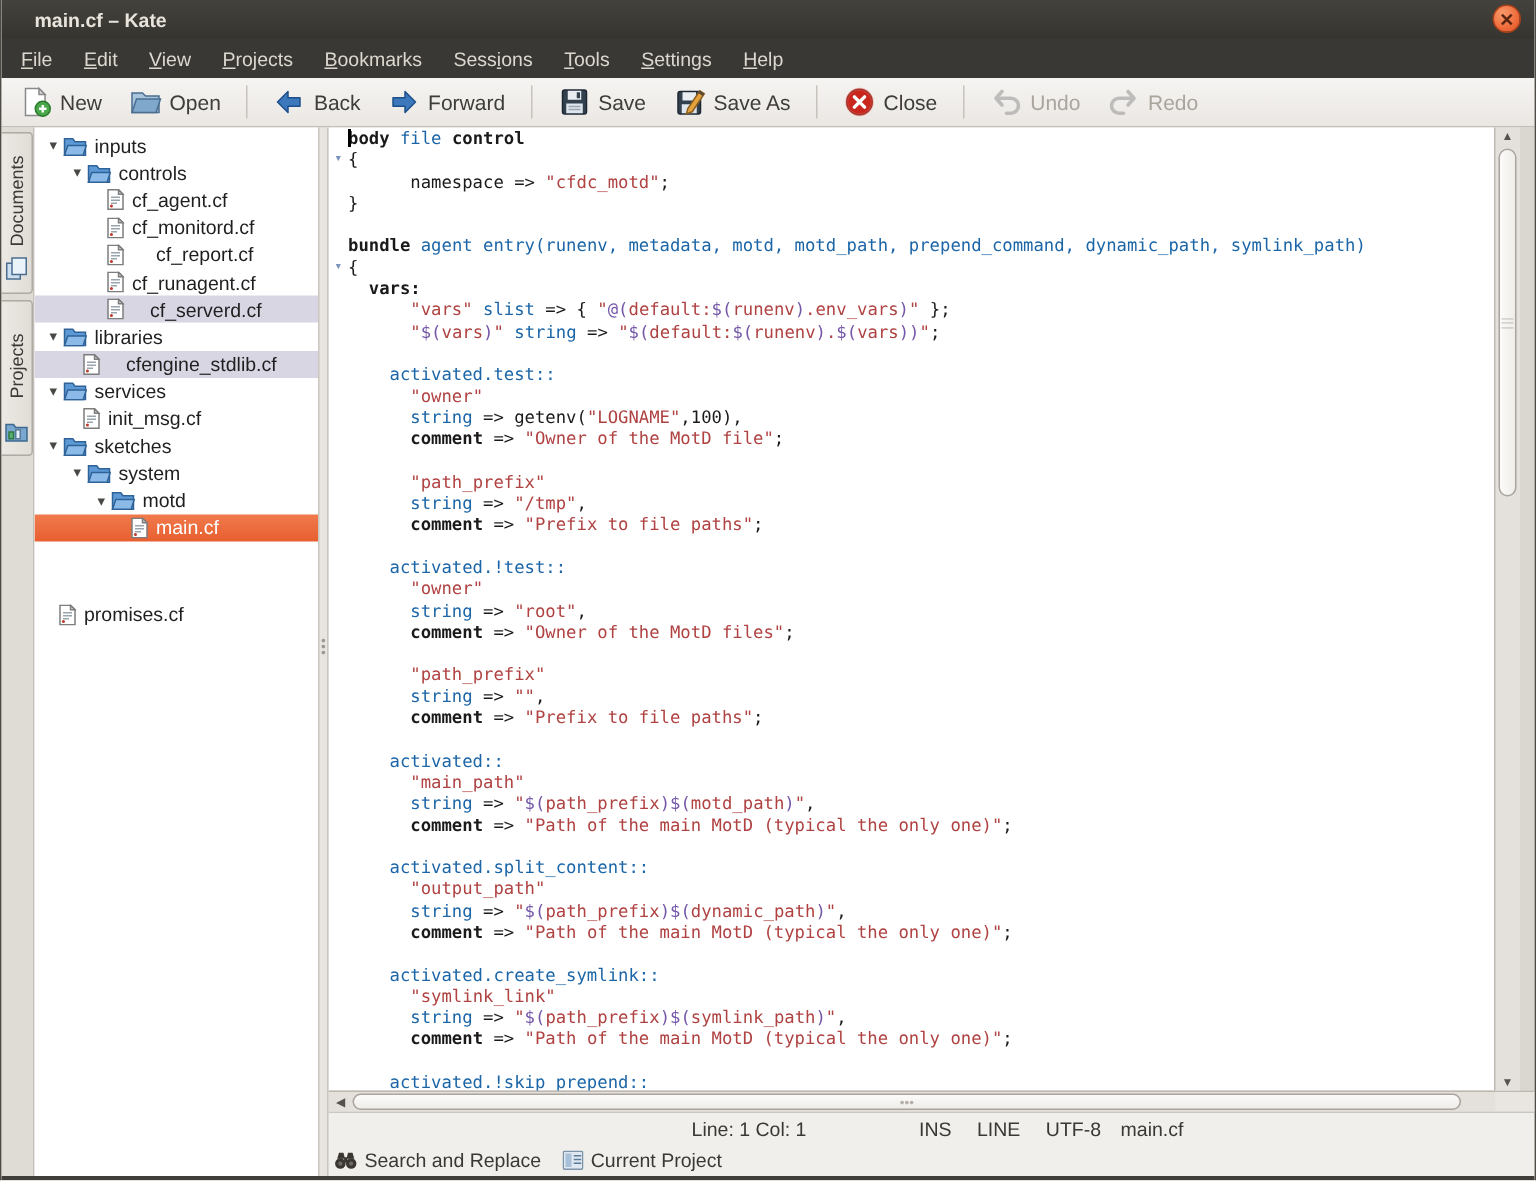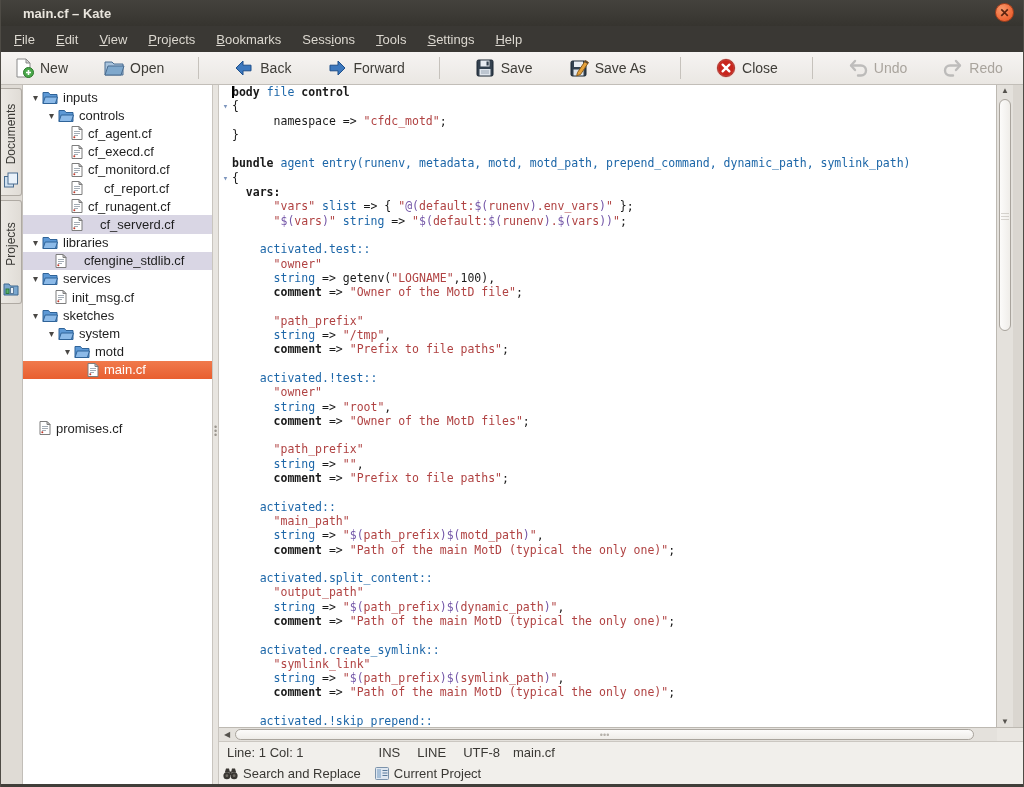--- a/index.html
+++ b/index.html
@@ -17,21 +17,21 @@
                display:flex; align-items:center; justify-content:center; cursor:default; }
 
   
   .menubar { height:26px; background:#3A3834; display:flex; align-items:center; gap:21px;
              padding-left:13px; flex:0 0 auto; }
   .menu-item { color:#DCD8D0; font-size:13px; cursor:default; }
   .menu-item u { text-decoration:underline; }
 
   
   .toolbar { height:33px; background:linear-gradient(#F6F4F2,#EAE7E3); border-bottom:1px solid #C2BEB8;
-             display:flex; align-items:center; padding-left:8px; gap:27px; flex:0 0 auto; }
+             display:flex; align-items:center; padding-left:8px; gap:10px; flex:0 0 auto; }
   .tb-btn { display:flex; align-items:center; gap:5px; font-size:14px; color:#3F3D38; padding:2px 4px; cursor:default; }
   .tb-btn.disabled { color:#A9A49D; }
   .tb-btn.disabled svg { opacity:.55; filter:grayscale(1); }
   .tb-sep { width:1px; height:22px; background:#C6C2BC; margin:0 3px; }
   .tb-ic { width:22px; height:22px; display:inline-flex; }
 
   
   .main { flex:1 1 auto; display:flex; min-height:0; }
 
   
@@ -85,21 +85,21 @@
   .hscroll { height:14px; display:flex; flex:0 0 auto; border-top:1px solid #BDB9B2; background:#E4E1DC; }
   .harr { width:16px; text-align:center; color:#55524D; font-size:8px; line-height:13px; flex:0 0 auto; }
   .htrack { flex:1 1 auto; position:relative; }
   .hthumb { position:absolute; left:0; top:1px; height:11px; width:97%; border-radius:6px;
             background:linear-gradient(#FCFBFA,#EFEDE9); border:1px solid #A9A49D; }
   .hthumb .grip { position:absolute; top:50%; left:50%; transform:translate(-50%,-50%); color:#B5B1AA; font-size:9px; line-height:0; }
   .hcorner { width:26px; flex:0 0 auto; background:#E9E6E1; }
 
   
   .statusbar { height:22px; background:#F1EFEB; border-top:1px solid #CBC7C1; display:flex; align-items:center;
-               font-size:13px; color:#3A3834; flex:0 0 auto; }
+               font-size:13px; color:#3A3834; flex:0 0 auto;justify-content:center; }
   .st-pos { margin-left:8px; }
   .st-ins { margin-left:75px; }
   .st-eol { margin-left:17px; }
   .st-enc { margin-left:17px; }
   .st-file { margin-left:13px; }
   .bottombar { height:21px; background:#F1EFEB; display:flex; gap:14px; padding-left:4px;
                font-size:13px; color:#3A3834; flex:0 0 auto; }
   .bb-btn { display:flex; align-items:center; gap:5px; cursor:default; }
 
   .winbottom { height:3px; background:#403E39; flex:0 0 auto; }
@@ -264,31 +264,20 @@
         <div class="trow" style="padding-left: 48px;">
           <span class="nic">
             <svg width="12" height="14" viewBox="0 0 12 14">
               <path d="M1 .5h7L11 3.5V13.5H1z" fill="#fff" stroke="#7d7d7d"></path>
               <path d="M8 .5L11 3.5H8z" fill="#d9d9d9" stroke="#7d7d7d"></path>
               <path d="M3 5.5h6M3 7.5h6M3 9.5h4" stroke="#9aa4ae" stroke-width=".9"></path>
               <circle cx="3.3" cy="11.3" r="1" fill="#c0392b"></circle>
             </svg>
           </span>
           <span>cf_agent.cf</span>
-        </div>
-        <div class="trow" style="padding-left: 48px;">
-          <span class="nic">
-            <svg width="12" height="14" viewBox="0 0 12 14">
-              <path d="M1 .5h7L11 3.5V13.5H1z" fill="#fff" stroke="#7d7d7d"></path>
-              <path d="M8 .5L11 3.5H8z" fill="#d9d9d9" stroke="#7d7d7d"></path>
-              <path d="M3 5.5h6M3 7.5h6M3 9.5h4" stroke="#9aa4ae" stroke-width=".9"></path>
-              <circle cx="3.3" cy="11.3" r="1" fill="#c0392b"></circle>
-            </svg>
-          </span>
-          <span>cf_execd.cf</span>
         </div>
         <div class="trow" style="padding-left: 48px;">
           <span class="nic">
             <svg width="12" height="14" viewBox="0 0 12 14">
               <path d="M1 .5h7L11 3.5V13.5H1z" fill="#fff" stroke="#7d7d7d"></path>
               <path d="M8 .5L11 3.5H8z" fill="#d9d9d9" stroke="#7d7d7d"></path>
               <path d="M3 5.5h6M3 7.5h6M3 9.5h4" stroke="#9aa4ae" stroke-width=".9"></path>
               <circle cx="3.3" cy="11.3" r="1" fill="#c0392b"></circle>
             </svg>
           </span>

